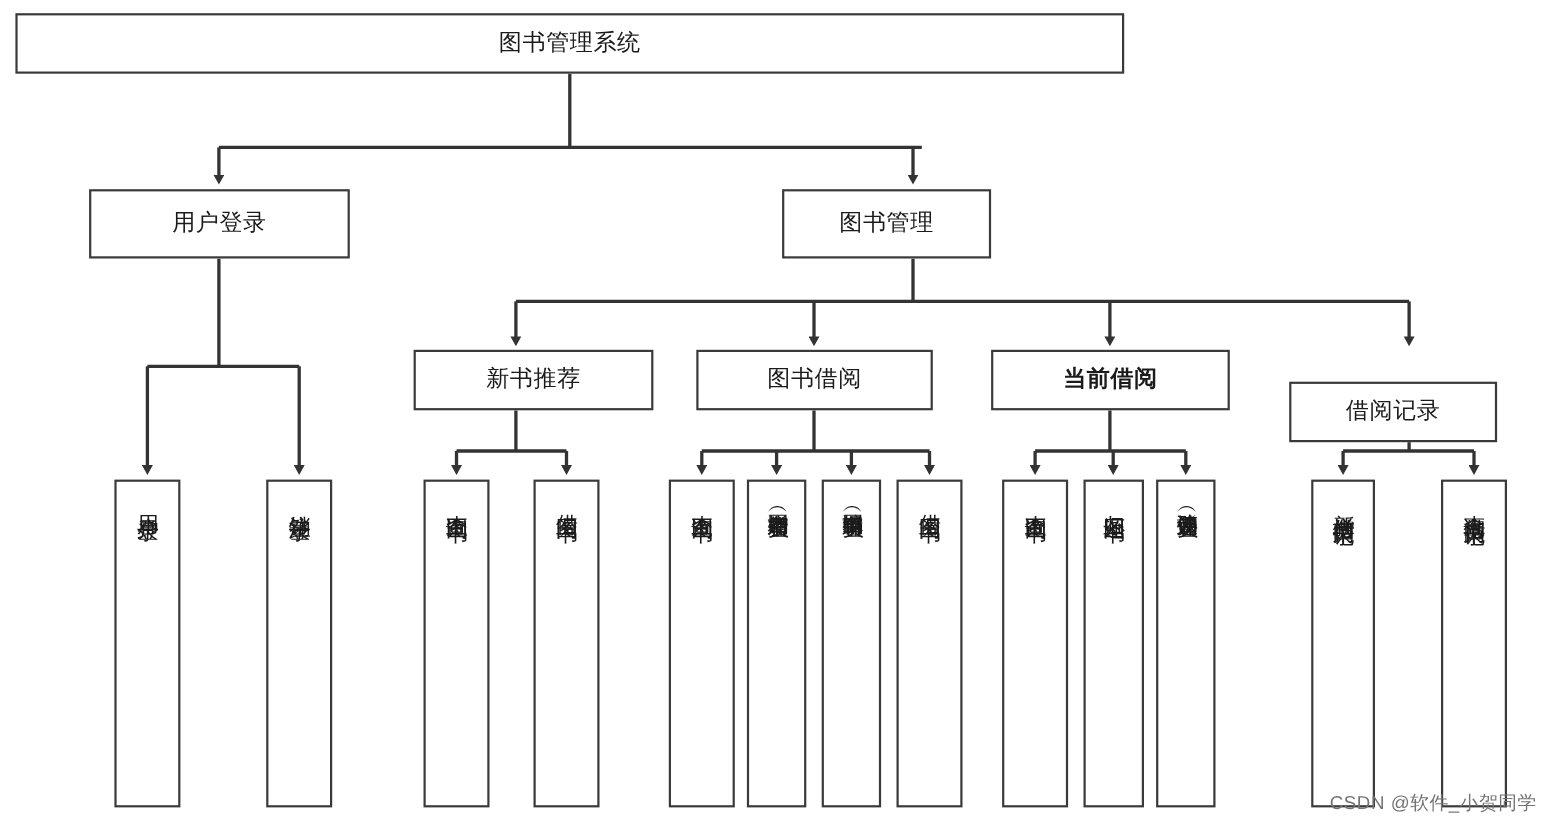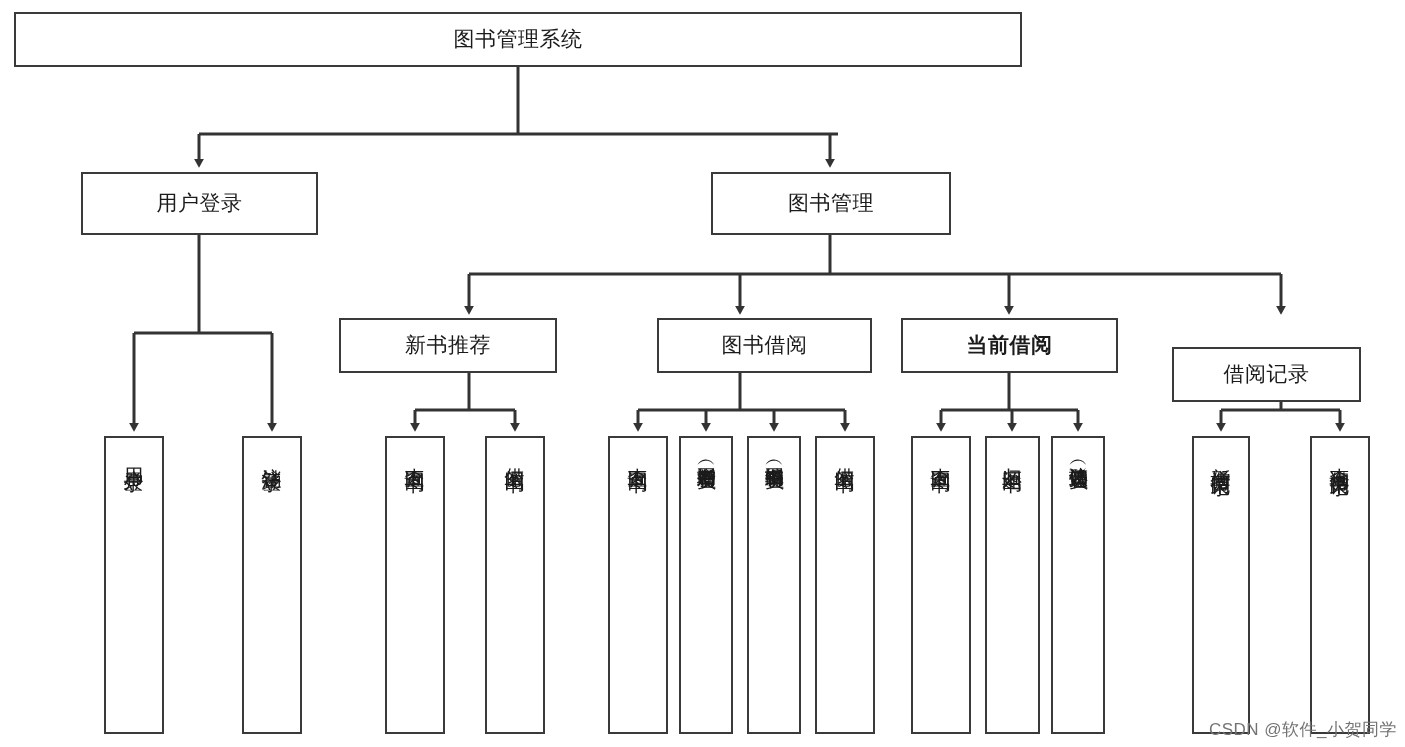--- a/index.html
+++ b/index.html
@@ -125,28 +125,28 @@
     </g>
   </svg>
 
   <div class="node" style="left:14px; top:12px; width:1008px; height:55px;">
     <span class="node-label">图书管理系统</span>
   </div>
 
   <div class="node" style="left:81px; top:172px; width:237px; height:63px;">
     <span class="node-label">用户登录</span>
   </div>
-  <div class="node" style="left:711px; top:172px; width:240px; height:63px;">
+  <div class="node" style="left:711px; top:172px; width:190px; height:63px;">
     <span class="node-label">图书管理</span>
   </div>
 
-  <div class="node" style="left:339px; top:318px; width:218px; height:55px;">
+  <div class="node" style="left:376px; top:318px; width:218px; height:55px;">
     <span class="node-label">新书推荐</span>
   </div>
-  <div class="node" style="left:657px; top:318px; width:215px; height:55px;">
+  <div class="node" style="left:633px; top:318px; width:215px; height:55px;">
     <span class="node-label">图书借阅</span>
   </div>
   <div class="node" style="left:901px; top:318px; width:217px; height:55px;font-weight:bold;">
     <span class="node-label">当前借阅</span>
   </div>
   <div class="node" style="left:1172px; top:318px; width:189px; height:55px;margin-top:29px;">
     <span class="node-label">借阅记录</span>
   </div>
 
   <div class="node leaf" style="left:104px; top:436px; width:60px; height:298px;">

